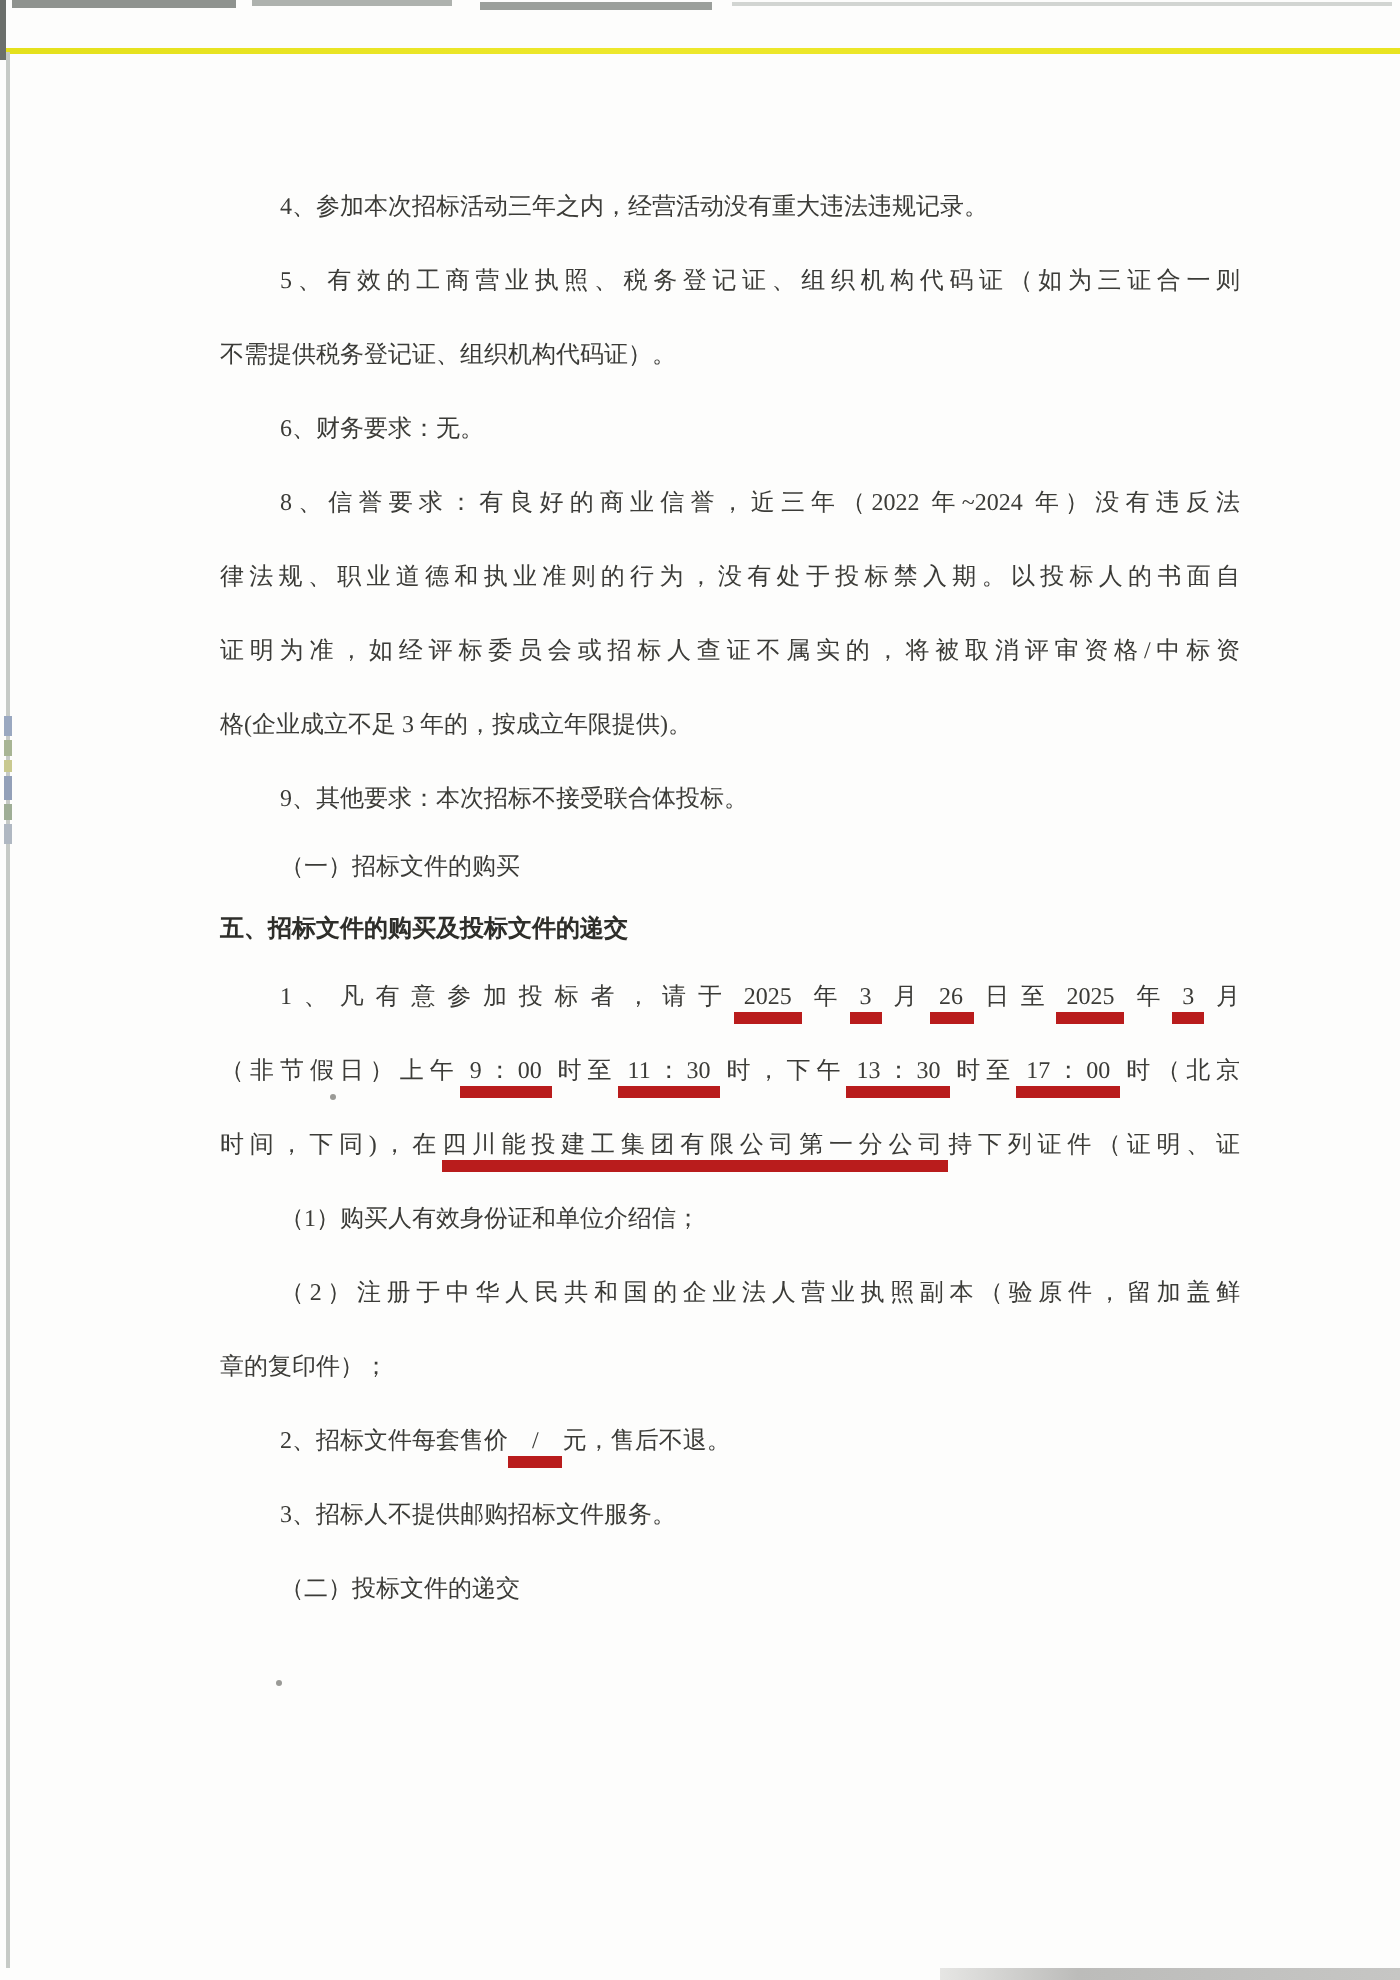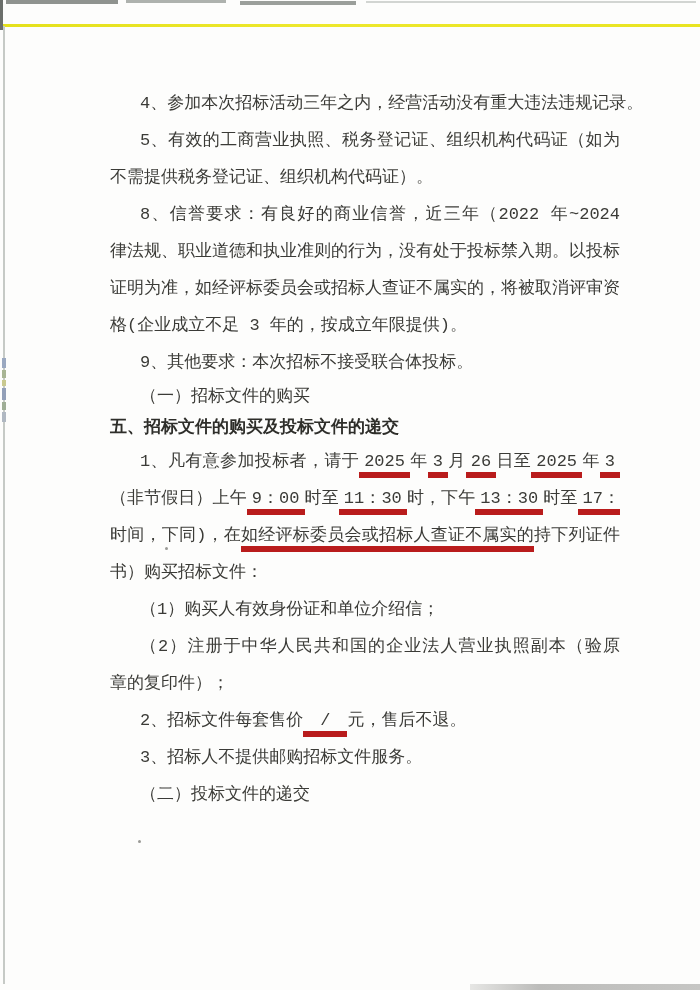--- a/index.html
+++ b/index.html
@@ -30,22 +30,21 @@
   .bottom-strip{left:470px;top:984px;width:230px;height:6px;
     background:linear-gradient(90deg,#e6e6e4,#bcbcba 30%,#c6c6c4);}
   .dot{width:3px;height:3px;border-radius:50%;background:#9a9a96;}
   .dot-1{left:165px;top:547px;}
   .dot-2{left:138px;top:840px;}
   
   .text-block{
     position:absolute;
     left:110px;top:85px;width:510px;
     color:#3b3b37;
-    font-size:17px;
-    font-family:Liberation Mono, monospace;
+    font-size:12px;
   }
   .line{
     line-height:37px;height:37px;
     white-space:nowrap;
   }
   .line.tight{line-height:31px;height:31px;}
   .line.indent{text-indent:30px;}
   .line.bold{font-weight:bold;color:#2e2e2a;}
   .line.justify{
     white-space:normal;
@@ -75,31 +74,31 @@
   <div class="artifact speck sp5"></div>
   <div class="artifact speck sp6"></div>
   <div class="artifact dot dot-1"></div>
   <div class="artifact dot dot-2"></div>
   <div class="artifact bottom-strip"></div>
 
   <div class="text-block" id="doc-body">
       <div class="line indent"><span>4、参加本次招标活动三年之内，经营活动没有重大违法违规记录。</span></div>
       <div class="line indent justify"><span>5、有效的工商营业执照、税务登记证、组织机构代码证（如为三证合一则</span></div>
       <div class="line"><span>不需提供税务登记证、组织机构代码证）。</span></div>
+      <div class="line indent"><span>6、财务要求：无。</span></div>
       <div class="line indent justify"><span>8、信誉要求：有良好的商业信誉，近三年（2022 年~2024 年）没有违反法</span></div>
       <div class="line justify"><span>律法规、职业道德和执业准则的行为，没有处于投标禁入期。以投标人的书面自</span></div>
       <div class="line justify"><span>证明为准，如经评标委员会或招标人查证不属实的，将被取消评审资格/中标资</span></div>
       <div class="line"><span>格(企业成立不足 3 年的，按成立年限提供)。</span></div>
       <div class="line indent"><span>9、其他要求：本次招标不接受联合体投标。</span></div>
       <div class="line indent tight"><span>（一）招标文件的购买</span></div>
       <div class="line bold tight"><span>五、招标文件的购买及投标文件的递交</span></div>
       <div class="line indent justify"><span>1、凡有意参加投标者，请于</span><span class="u pad">2025</span><span>年</span><span class="u pad">3</span><span>月</span><span class="u pad">26</span><span>日至</span><span class="u pad">2025</span><span>年</span><span class="u pad">3</span><span>月</span></div>
       <div class="line justify"><span>（非节假日）上午</span><span class="u pad">9：00</span><span>时至</span><span class="u pad">11：30</span><span>时，下午</span><span class="u pad">13：30</span><span>时至</span><span class="u pad">17：00</span><span>时（北京</span></div>
-      <div class="line justify"><span>时间，下同)，在</span><span class="u">如经评标委员会或招标人查证不属实的</span><span>持下列证件（证明、证</span></div>
-      <div class="line"><span>书）购买招标文件：</span></div>
+      <div class="line justify"><span>时间，下同)，在</span><span class="u">四川能投建工集团有限公司第一分公司</span><span>持下列证件（证明、证</span></div>
       <div class="line indent"><span>（1）购买人有效身份证和单位介绍信；</span></div>
       <div class="line indent justify"><span>（2）注册于中华人民共和国的企业法人营业执照副本（验原件，留加盖鲜</span></div>
       <div class="line"><span>章的复印件）；</span></div>
       <div class="line indent"><span>2、招标文件每套售价</span><span class="u">　/　</span><span>元，售后不退。</span></div>
       <div class="line indent"><span>3、招标人不提供邮购招标文件服务。</span></div>
       <div class="line indent"><span>（二）投标文件的递交</span></div>
     </div>
 </div>
 
 </body></html>

